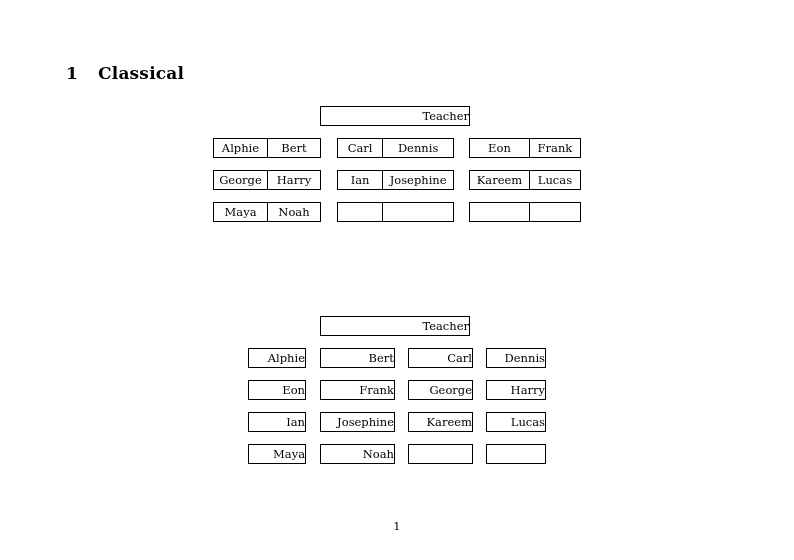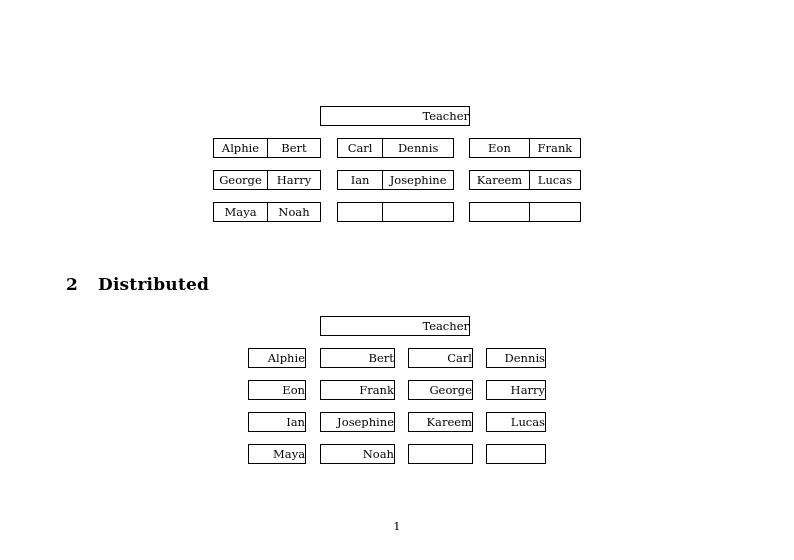--- a/index.html
+++ b/index.html
@@ -117,20 +117,23 @@
     top: 519px;
     text-align: center;
     font-size: 11.5px;
   }
 </style>
 </head>
 <body>
 
 <div class="page">
 
+  <div class="section-heading" id="heading-classical">
+    <span class="sec-num">1</span><span>Classical</span>
+  </div>
 
   <div class="box teacher-box" id="teacher-classical">Teacher</div>
 
   <div class="pair grp-a crow-1">
     <div class="cell">Alphie</div>
     <div class="cell">Bert</div>
   </div>
   <div class="pair grp-a crow-2">
     <div class="cell">George</div>
     <div class="cell">Harry</div>
@@ -159,23 +162,20 @@
   </div>
   <div class="pair grp-c crow-2">
     <div class="cell">Kareem</div>
     <div class="cell">Lucas</div>
   </div>
   <div class="pair grp-c crow-3">
     <div class="cell"></div>
     <div class="cell"></div>
   </div>
 
-  <div class="section-heading" id="heading-distributed">
-    <span class="sec-num">2</span><span>Distributed</span>
-  </div>
 
   <div class="box teacher-box" id="teacher-distributed">Teacher</div>
 
   <div class="box dcol-1 drow-1">Alphie</div>
   <div class="box dcol-2 drow-1">Bert</div>
   <div class="box dcol-3 drow-1">Carl</div>
   <div class="box dcol-4 drow-1">Dennis</div>
 
   <div class="box dcol-1 drow-2">Eon</div>
   <div class="box dcol-2 drow-2">Frank</div>

